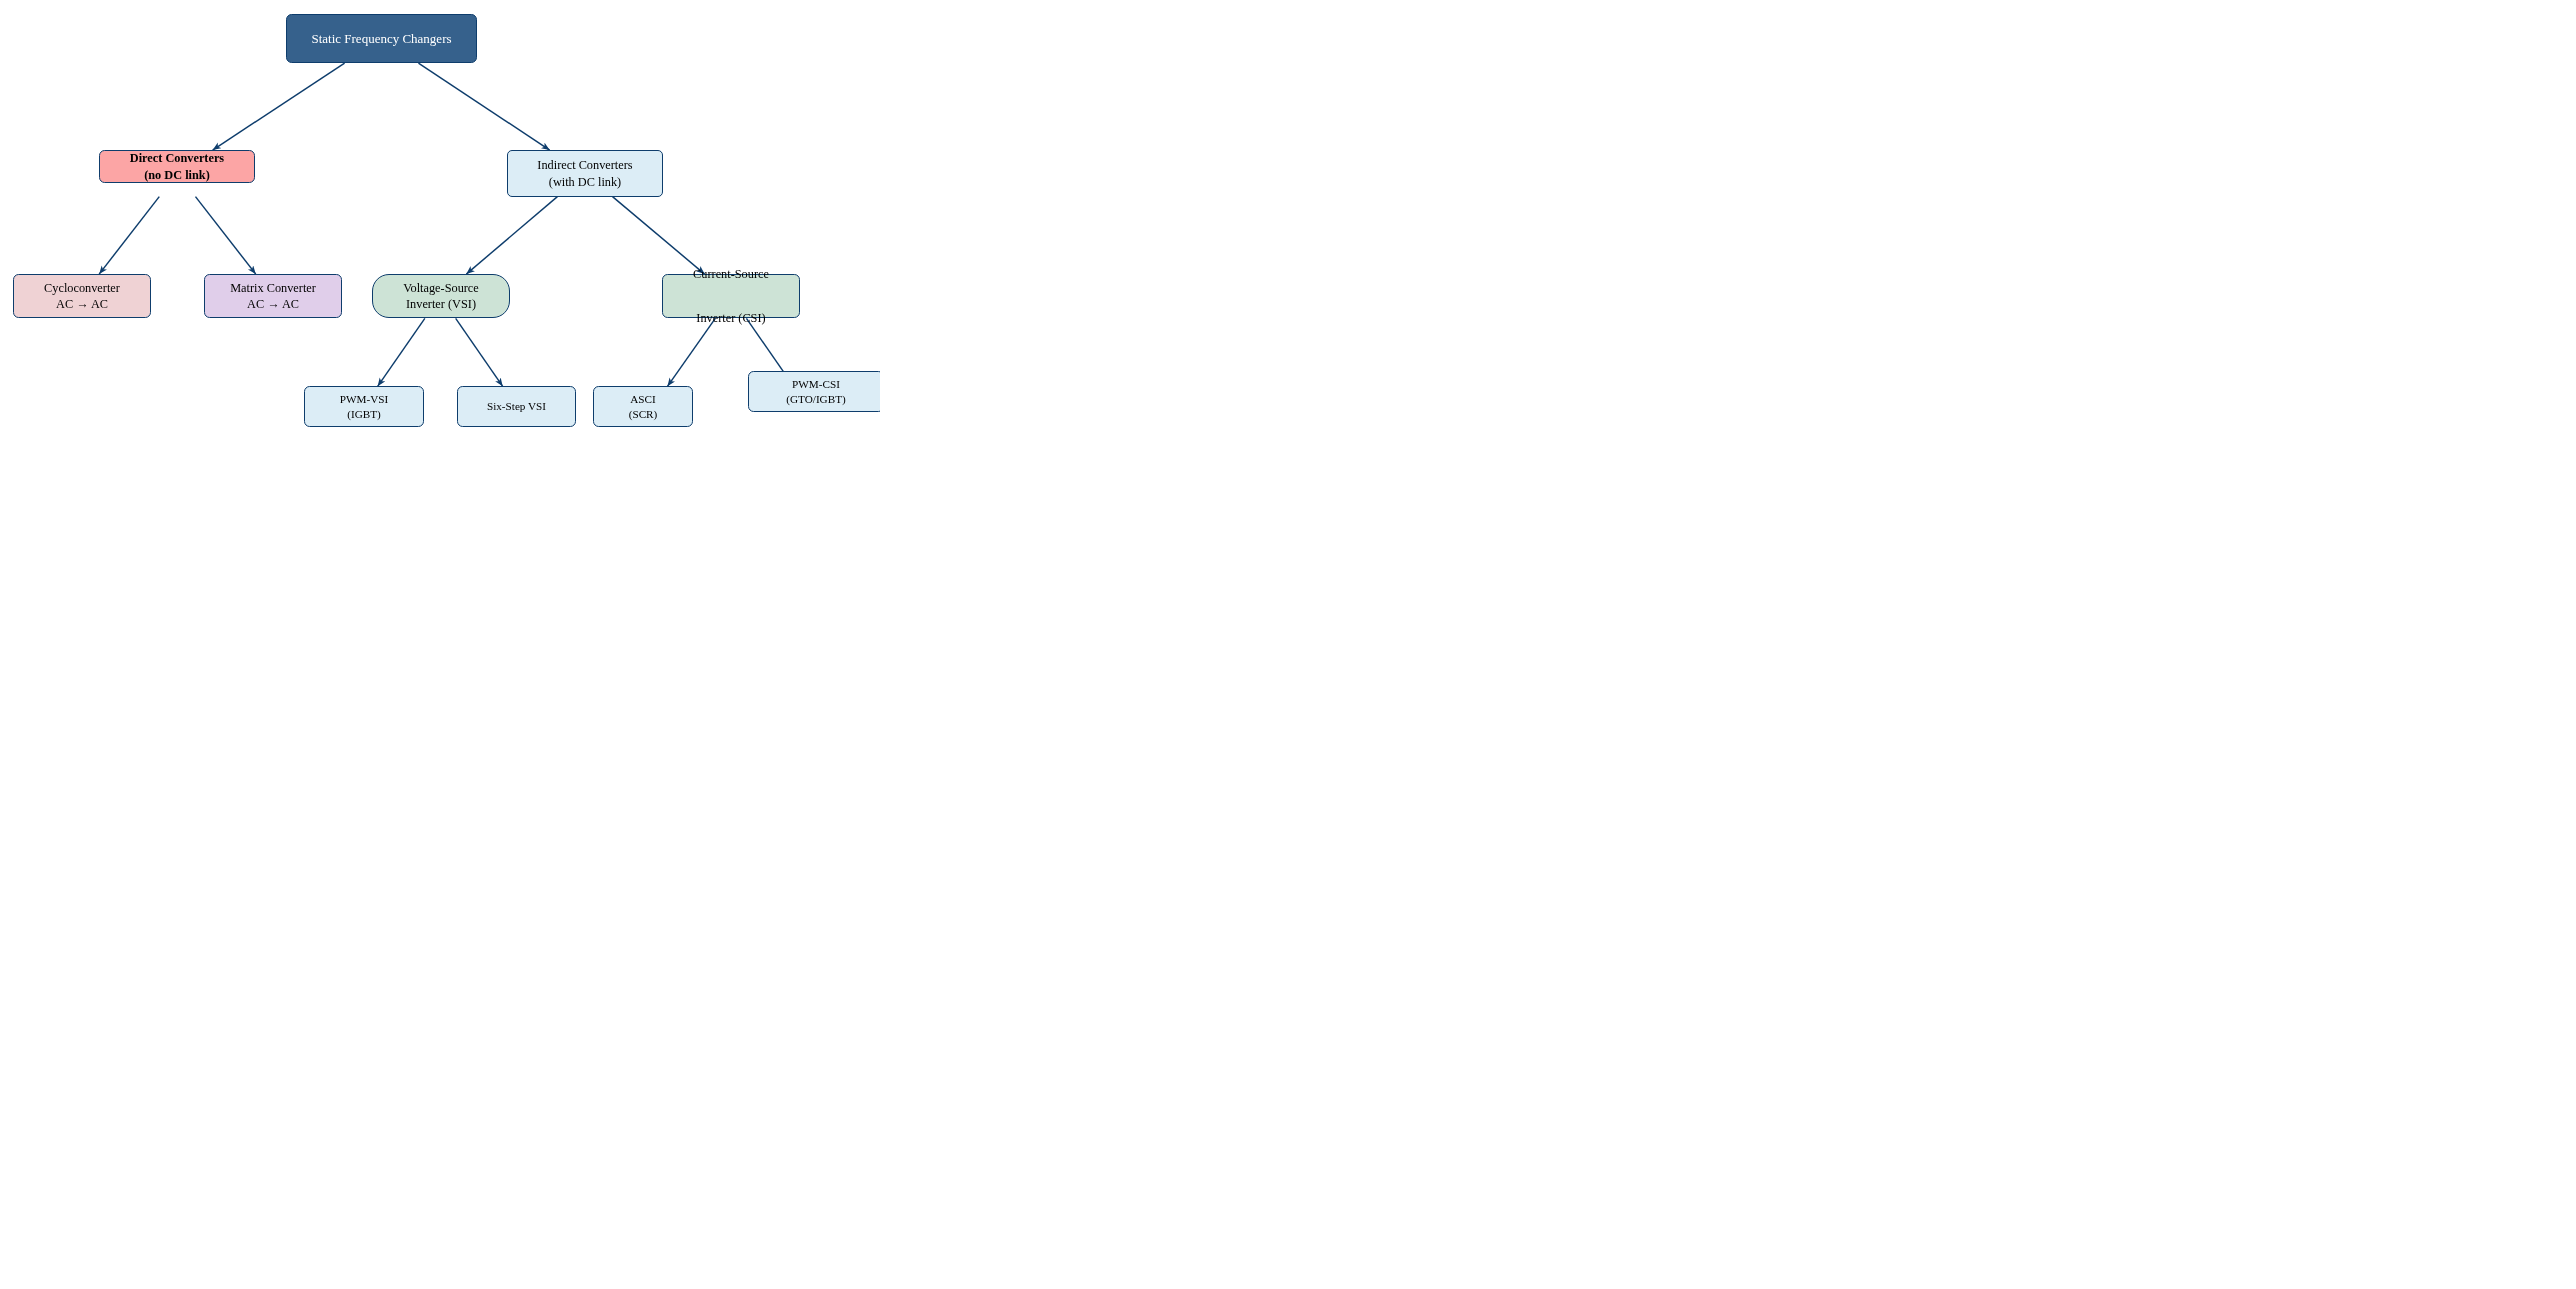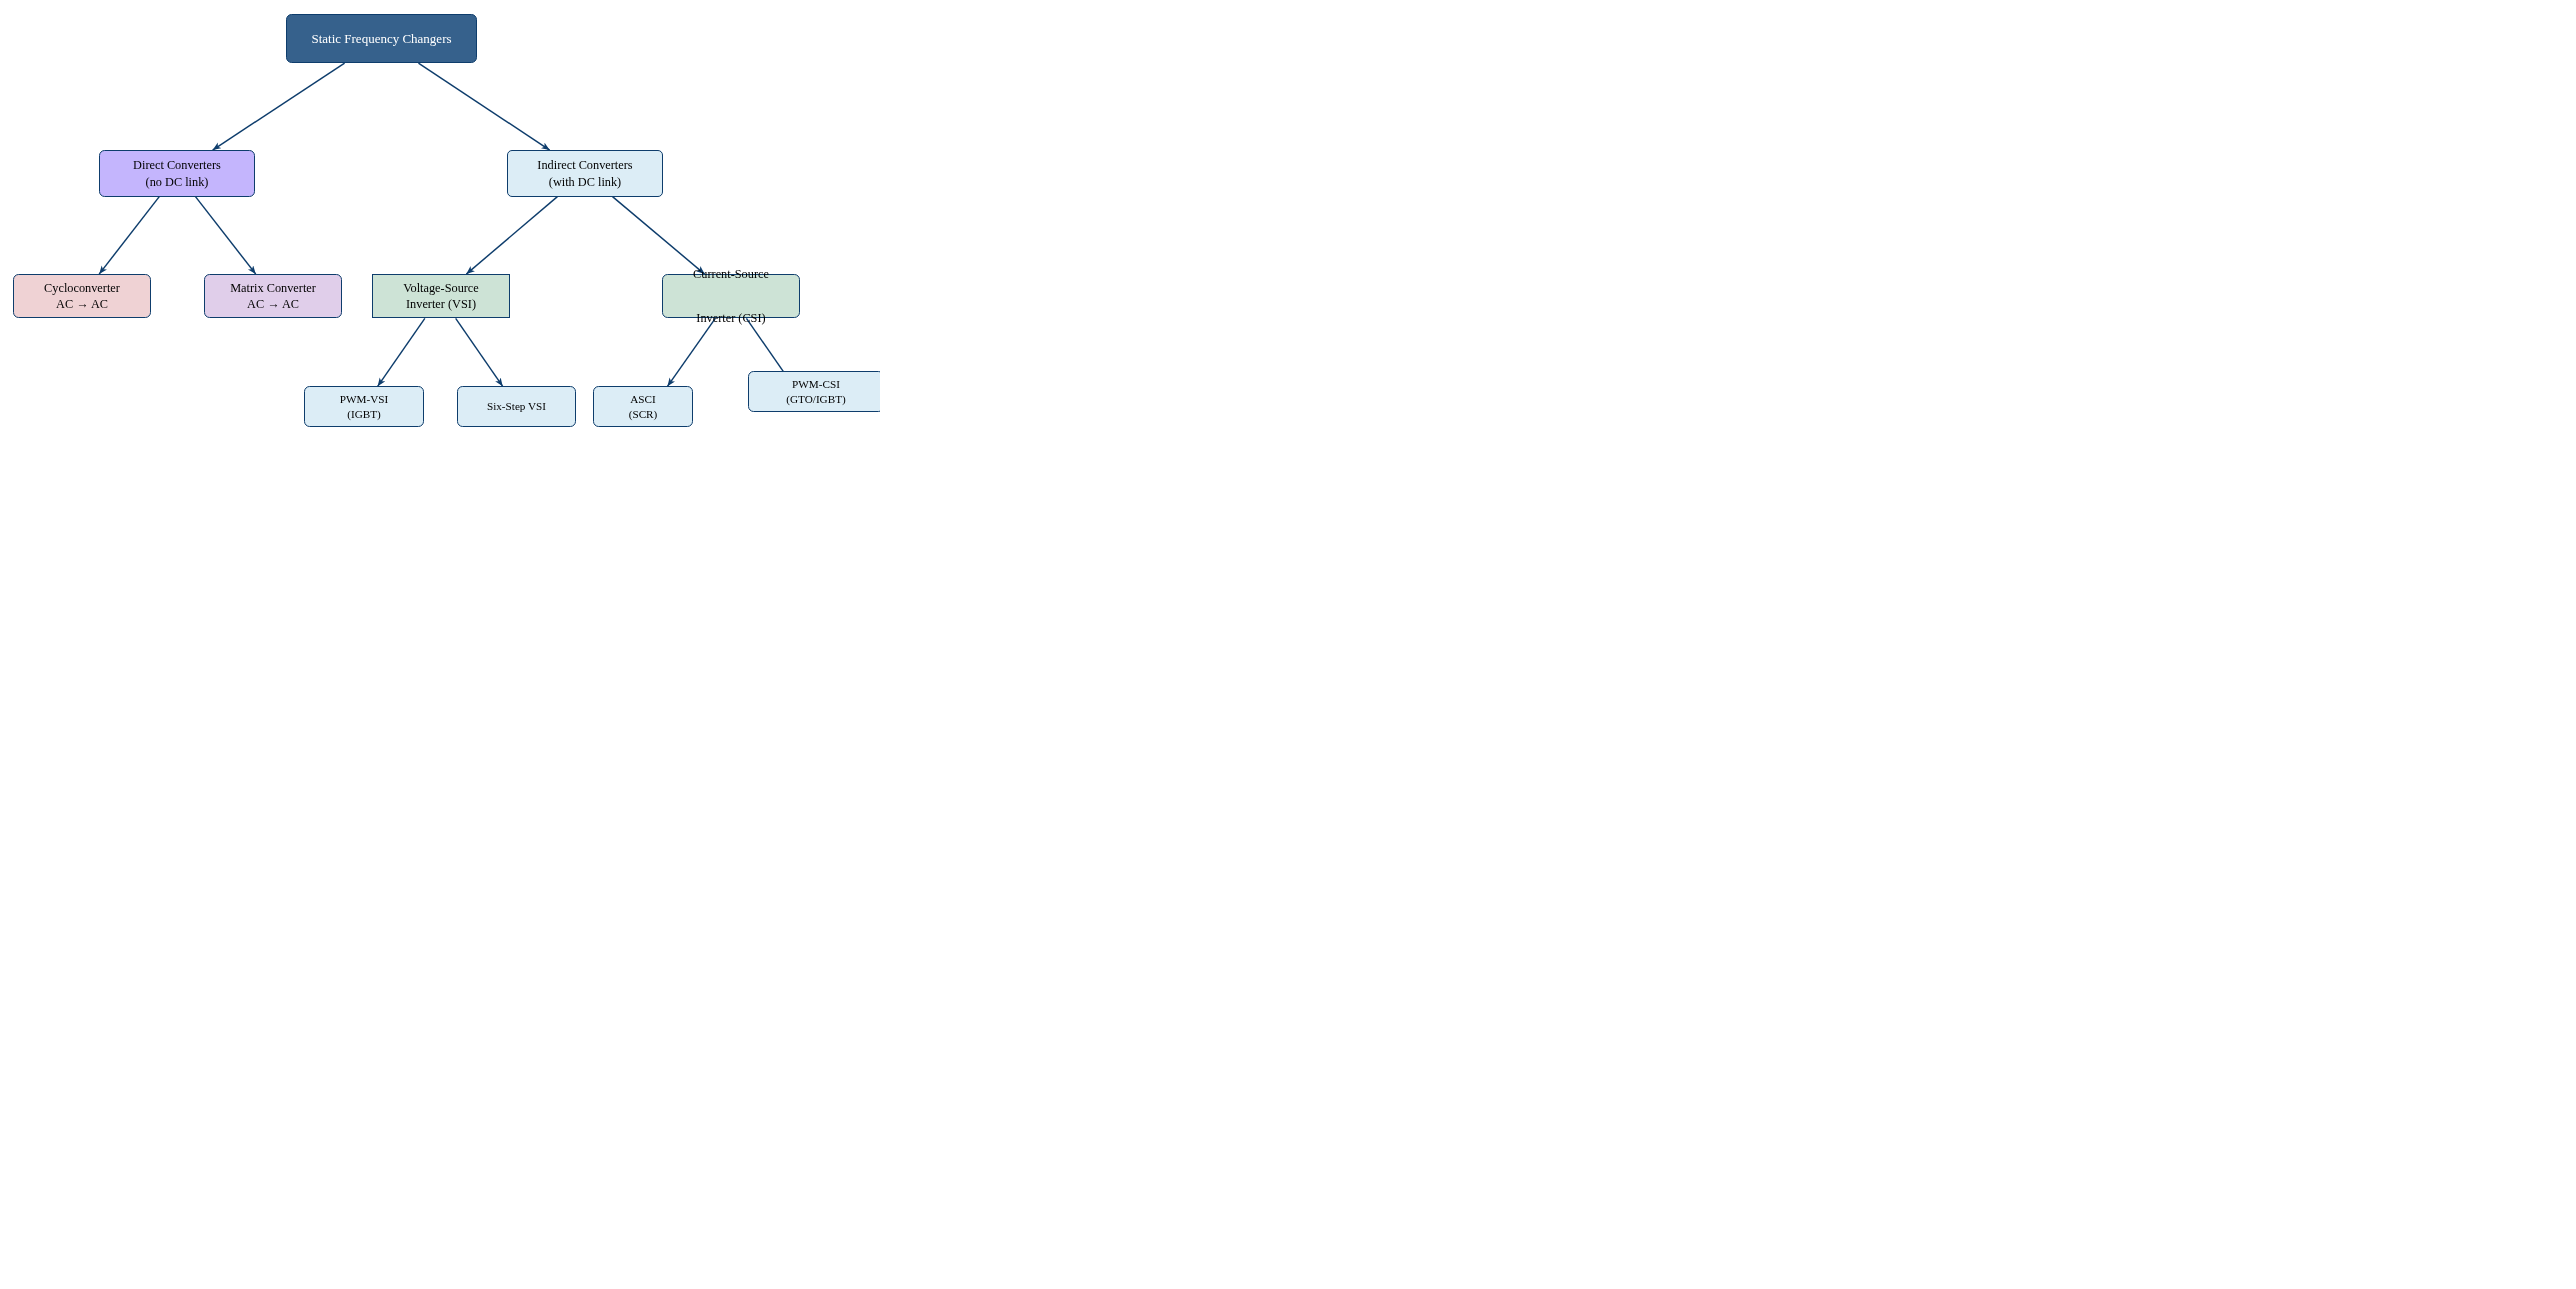--- a/index.html
+++ b/index.html
@@ -51,37 +51,37 @@
       <line x1="993.2" y1="350" x2="830.9" y2="488" stroke="#0E3D6C" stroke-width="2.6" marker-end="url(#arrowhead)"></line>
       <line x1="1091.4" y1="350" x2="1255.5" y2="488" stroke="#0E3D6C" stroke-width="2.6" marker-end="url(#arrowhead)"></line>
       <line x1="757.0" y1="567" x2="672.9" y2="688" stroke="#0E3D6C" stroke-width="2.6" marker-end="url(#arrowhead)"></line>
       <line x1="811.9" y1="567" x2="895.7" y2="688" stroke="#0E3D6C" stroke-width="2.6" marker-end="url(#arrowhead)"></line>
       <line x1="1274.6" y1="567" x2="1189.3" y2="688" stroke="#0E3D6C" stroke-width="2.6" marker-end="url(#arrowhead)"></line>
       <line x1="1330.0" y1="567" x2="1414.1" y2="688" stroke="#0E3D6C" stroke-width="2.6" marker-end="url(#arrowhead)"></line>
     </svg>
 <div class="node" style="left: 286px; top: 14px; width: 191px; height: 49px; background: rgb(54, 97, 140); color: rgb(255, 255, 255); font-size: 13px; border-color: rgb(14, 61, 108); border-width: 1.7px; border-radius: 5.6px;">
       <div class="nline">Static Frequency Changers</div>
     </div>
-    <div class="node" style="left: 99px; top: 150px; width: 156px; height: 47px; background: #c4b5fd; color: rgb(0, 0, 0); font-size: 12.3px; border-color: rgb(14, 61, 108); border-width: 1.7px; border-radius: 5.6px;">
+    <div class="node" style="left: 99px; top: 150px; width: 156px; height: 33px; background: #fca5a5; color: rgb(0, 0, 0); font-size: 12.3px; border-color: rgb(14, 61, 108); border-width: 1.7px; border-radius: 5.6px; font-weight: bold;">
       <div class="nline">Direct Converters</div>
       <div class="nline">(no DC link)</div>
     </div>
     <div class="node" style="left: 507px; top: 150px; width: 156px; height: 47px; background: rgb(220, 237, 246); color: rgb(0, 0, 0); font-size: 12.3px; border-color: rgb(14, 61, 108); border-width: 1.7px; border-radius: 5px;">
       <div class="nline">Indirect Converters</div>
       <div class="nline">(with DC link)</div>
     </div>
     <div class="node" style="left: 13px; top: 274px; width: 138px; height: 44px; background: rgb(239, 210, 212); color: rgb(0, 0, 0); font-size: 12.3px; border-color: rgb(14, 61, 108); border-width: 1.7px; border-radius: 5.6px; text-align: right;">
       <div class="nline">Cycloconverter</div>
       <div class="nline">AC → AC</div>
     </div>
     <div class="node" style="left: 204px; top: 274px; width: 138px; height: 44px; background: rgb(224, 206, 234); color: rgb(0, 0, 0); font-size: 12.3px; border-color: rgb(14, 61, 108); border-width: 1.7px; border-radius: 5.6px;">
       <div class="nline">Matrix Converter</div>
       <div class="nline">AC → AC</div>
     </div>
-    <div class="node" style="left: 372px; top: 274px; width: 138px; height: 44px; background: rgb(205, 227, 214); color: rgb(0, 0, 0); font-size: 12.3px; border-color: rgb(14, 61, 108); border-width: 1.7px; border-radius: 0;">
+    <div class="node" style="left: 372px; top: 274px; width: 138px; height: 44px; background: rgb(205, 227, 214); color: rgb(0, 0, 0); font-size: 12.3px; border-color: rgb(14, 61, 108); border-width: 1.7px; border-radius: 17px;">
       <div class="nline">Voltage-Source</div>
       <div class="nline">Inverter (VSI)</div>
     </div>
     <div class="node" style="left: 662px; top: 274px; width: 138px; height: 44px; background: rgb(205, 227, 214); color: rgb(0, 0, 0); font-size: 12.3px; border-color: rgb(14, 61, 108); border-width: 1.7px; border-radius: 5.6px; gap: 28px;">
       <div class="nline">Current-Source</div>
       <div class="nline">Inverter (CSI)</div>
     </div>
     <div class="node" style="left: 304px; top: 386px; width: 120px; height: 41px; background: rgb(220, 237, 246); color: rgb(0, 0, 0); font-size: 11.2px; border-color: rgb(14, 61, 108); border-width: 1.7px; border-radius: 5.6px;">
       <div class="nline">PWM-VSI</div>
       <div class="nline">(IGBT)</div>

